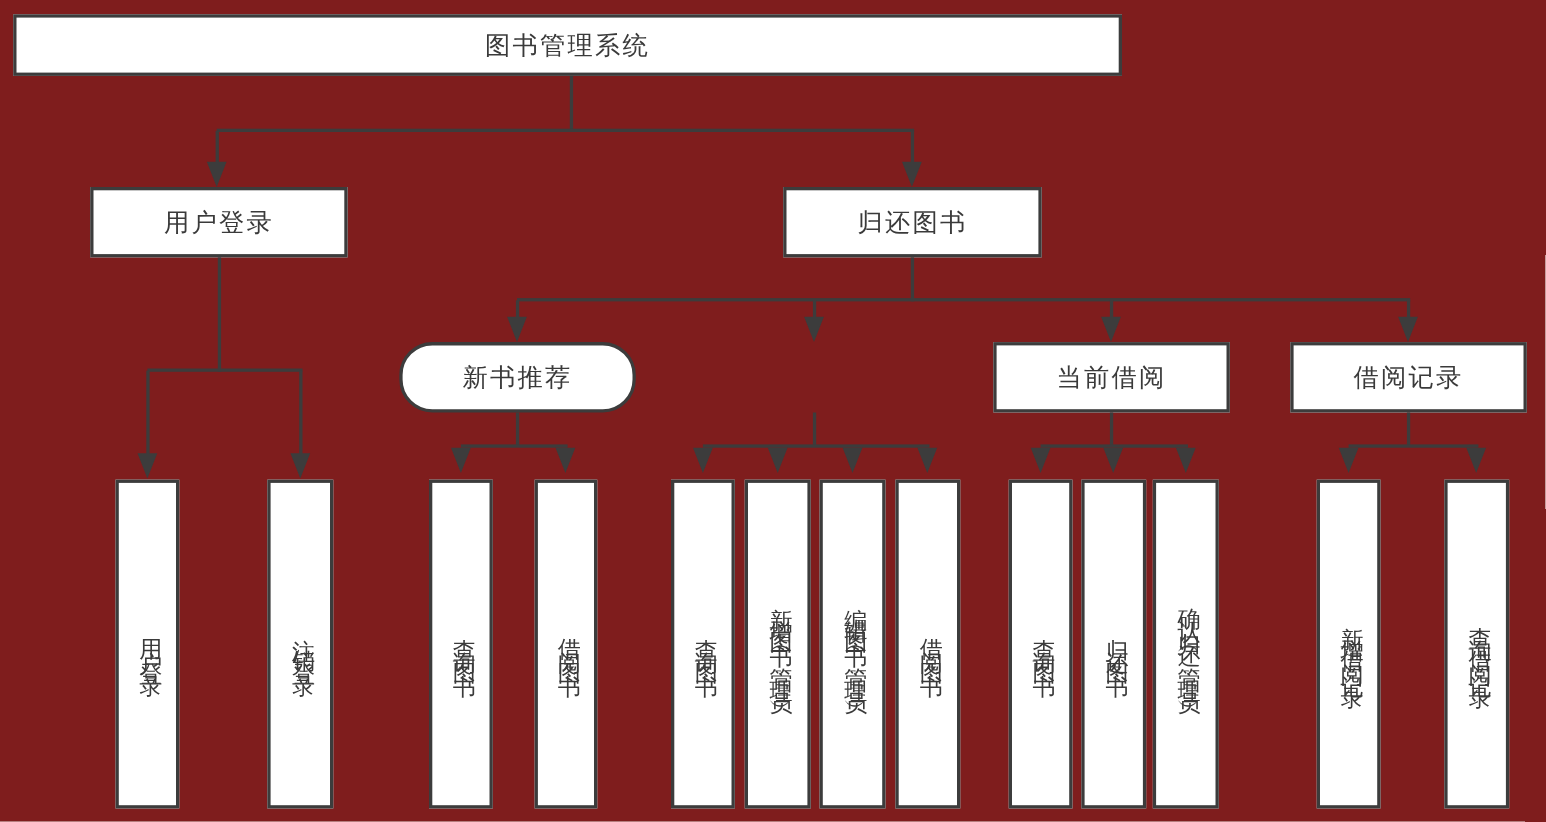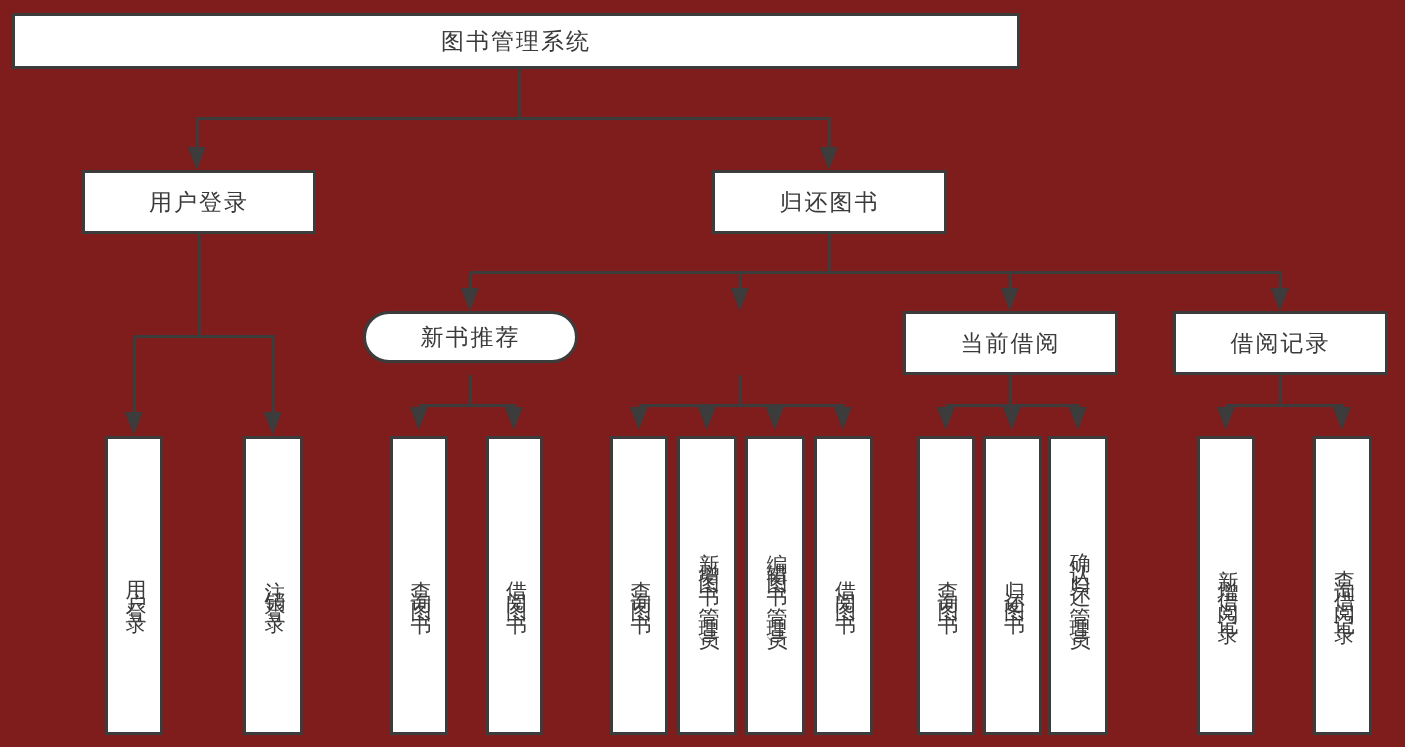--- a/index.html
+++ b/index.html
@@ -59,21 +59,21 @@
   <div class="hl" style="left:470px;top:271px;width:812px;"></div>
   <div class="vl" style="left:469px;top:273px;height:19px;"></div>
   <div class="ah" style="left:461px;top:288px;"></div>
   <div class="vl" style="left:739px;top:273px;height:19px;"></div>
   <div class="ah" style="left:731px;top:288px;"></div>
   <div class="vl" style="left:1009px;top:273px;height:19px;"></div>
   <div class="ah" style="left:1001px;top:288px;"></div>
   <div class="vl" style="left:1279px;top:273px;height:19px;"></div>
   <div class="ah" style="left:1271px;top:288px;"></div>
 
-  <div class="b h" style="left:363px;top:311px;width:215px;height:52px;border-radius:30px;">新书推荐</div>
+  <div class="b h" style="left:363px;top:311px;width:215px;height:64px;border-radius:30px;">新书推荐</div>
   <div class="b h" style="left:1173px;top:311px;width:215px;height:64px;">借阅记录</div>
   <div class="b h" style="left:903px;top:311px;width:215px;height:64px;">当前借阅</div>
 
   <div class="vl" style="left:469px;top:375px;height:31px;"></div>
   <div class="hl" style="left:419px;top:404px;width:97px;"></div>
   <div class="ah" style="left:410px;top:407px;"></div>
   <div class="ah" style="left:505px;top:407px;"></div>
 
   <div class="vl" style="left:739px;top:375px;height:31px;"></div>
   <div class="hl" style="left:639px;top:404px;width:206px;"></div>

